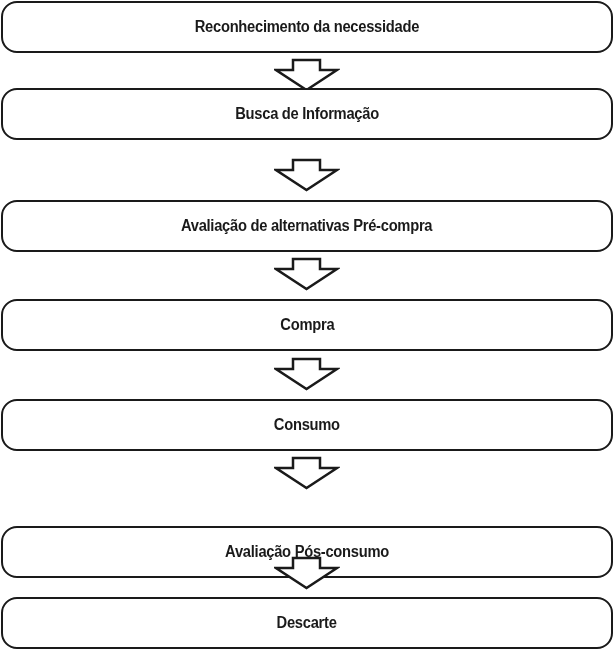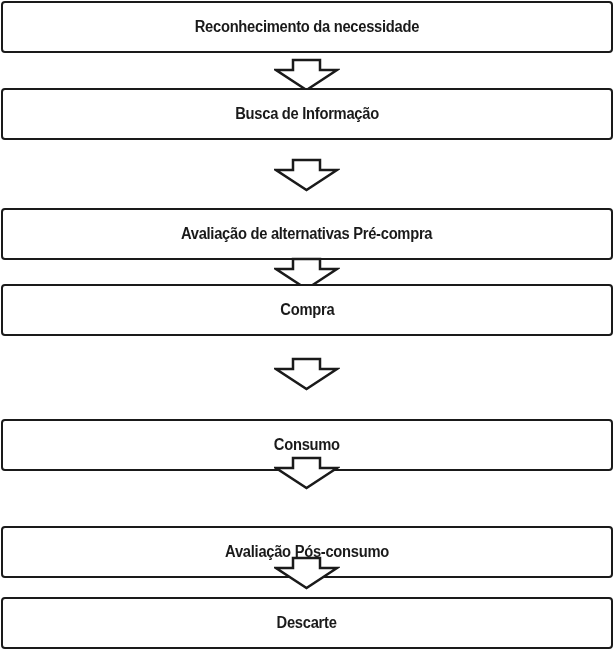--- a/index.html
+++ b/index.html
@@ -1,19 +1,19 @@
 <!DOCTYPE html>
 <html><head>
 <meta charset="utf-8">
 <style>
   html, body { margin:0; padding:0; background:#ffffff; }
   body { width:614px; height:650px; position:relative; overflow:hidden; }
   .box {
     position:absolute; left:1px; width:608px; height:48px;
-    border:2px solid #1a1a1a; border-radius:4px; background:#fff;
+    border:2px solid #1a1a1a; border-radius:16px; background:#fff;
     display:flex; align-items:center; justify-content:center;
   }
   .label {
     font-family:"Liberation Sans", sans-serif; font-weight:bold;
     font-size:16px; color:#1a1a1a; letter-spacing:-0.3px;
     transform:scaleX(0.92);
   }
   .arrow { position:absolute; left:274px; width:66px; height:34px; }
 </style>
 </head>
@@ -27,35 +27,35 @@
       <path d="M19 2 H46 V12 H63 L32.5 32 L2 12 H19 Z" fill="#fff" stroke="#1a1a1a" stroke-width="2.5" stroke-linejoin="miter"></path>
     </svg>
 
   <div class="box" style="top:88px">
       <span class="label">Busca de Informação</span>
     </div>
   <svg class="arrow" style="top:158px" viewBox="0 0 66 34">
       <path d="M19 2 H46 V12 H63 L32.5 32 L2 12 H19 Z" fill="#fff" stroke="#1a1a1a" stroke-width="2.5"></path>
     </svg>
 
-  <div class="box" style="top:208px">
+  <div class="box" style="top:200px">
       <span class="label">Avaliação de alternativas Pré-compra</span>
     </div>
   <svg class="arrow" style="top:257px" viewBox="0 0 66 34">
       <path d="M19 2 H46 V12 H63 L32.5 32 L2 12 H19 Z" fill="#fff" stroke="#1a1a1a" stroke-width="2.5"></path>
     </svg>
 
-  <div class="box" style="top:284px">
+  <div class="box" style="top:299px">
       <span class="label">Compra</span>
     </div>
   <svg class="arrow" style="top:357px" viewBox="0 0 66 34">
       <path d="M19 2 H46 V12 H63 L32.5 32 L2 12 H19 Z" fill="#fff" stroke="#1a1a1a" stroke-width="2.5"></path>
     </svg>
 
-  <div class="box" style="top:419px">
+  <div class="box" style="top:399px">
       <span class="label">Consumo</span>
     </div>
   <svg class="arrow" style="top:456px" viewBox="0 0 66 34">
       <path d="M19 2 H46 V12 H63 L32.5 32 L2 12 H19 Z" fill="#fff" stroke="#1a1a1a" stroke-width="2.5"></path>
     </svg>
 
   <div class="box" style="top:526px">
       <span class="label">Avaliação Pós-consumo</span>
     </div>
   <svg class="arrow" style="top:556px" viewBox="0 0 66 34">

